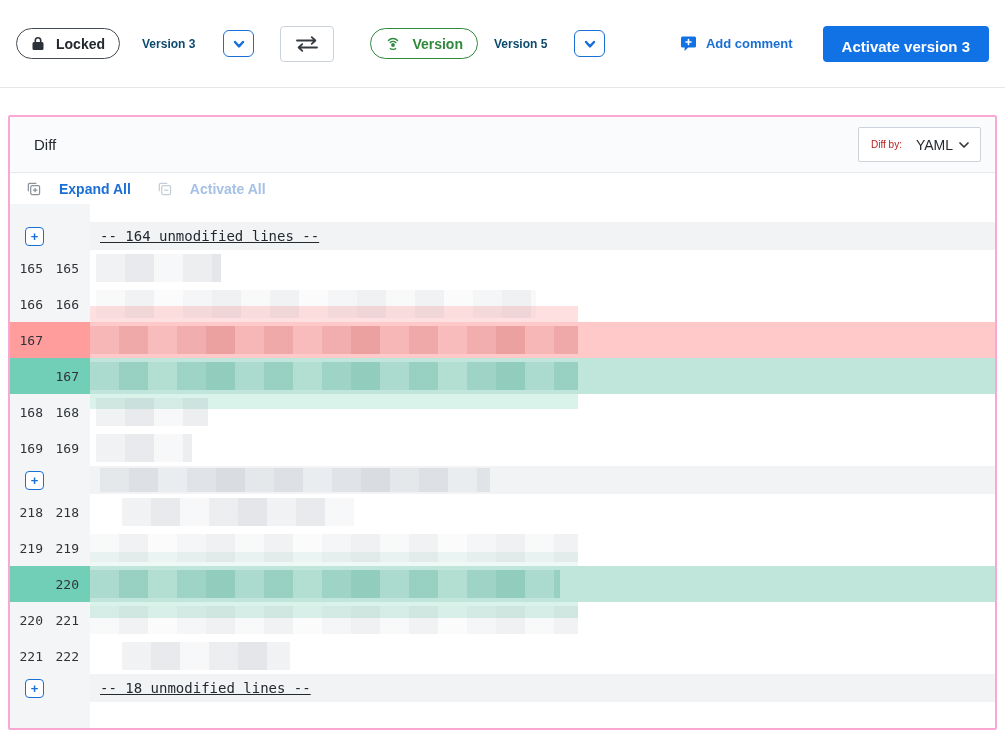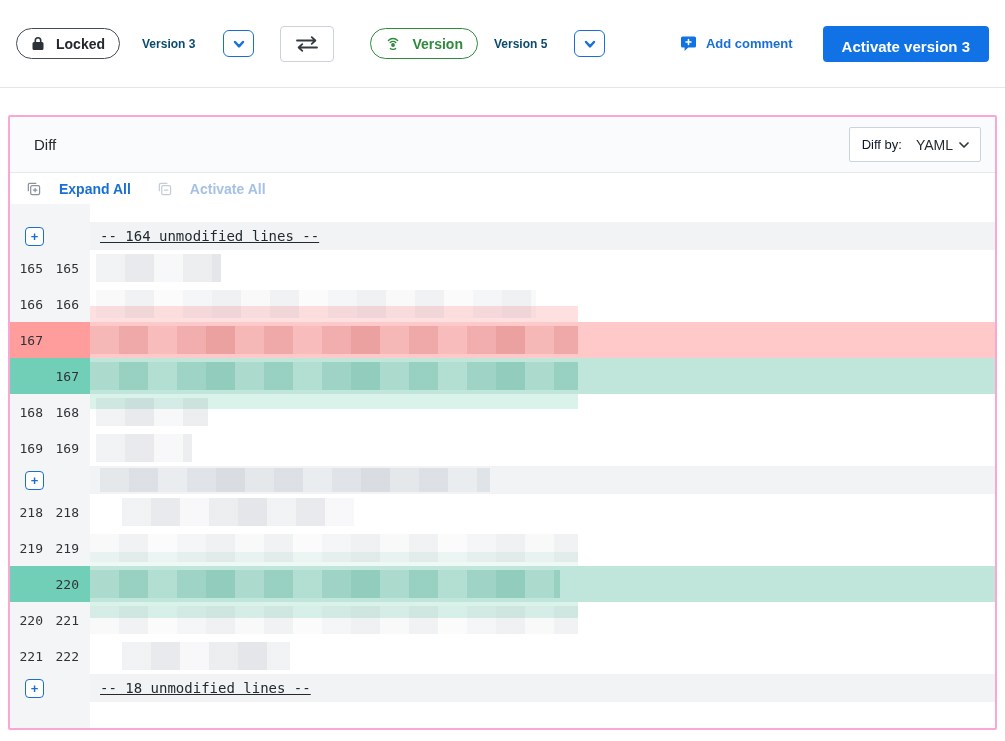--- a/index.html
+++ b/index.html
@@ -21,21 +21,21 @@
   .chevbtn.c2 { margin-left:27px; }
   .swapbtn { width:54px; height:36px; margin-left:26px; border:1px solid #ccd2d9; border-radius:4px; background:#fff; display:inline-flex; align-items:center; justify-content:center; cursor:pointer; }
   .addcomment { margin-left:auto; display:inline-flex; align-items:center; gap:9px; color:#1a6fd6; font-size:13px; font-weight:700; cursor:pointer; }
   .activatebtn { margin-left:30px; height:36px; padding:12px 19px; border:none; border-radius:4px; background:#1172e5; color:#fff; font-size:15px; font-weight:700; font-family:"Liberation Sans",sans-serif; cursor:pointer; }
 
   
   .panel { margin:27px 8px 8px; border:2px solid #f9a8d4; border-radius:2px; background:#fff; }
   .panel-header { height:56px; display:flex; align-items:center; padding:0 14px 0 24px; background:#fafbfc; border-bottom:1px solid #e5e8ec; }
   .panel-title { font-size:15px; color:#24292e; }
   .diffby { margin-left:auto; height:35px; border:1px solid #ccd3da; border-radius:2px; background:#fff; display:flex; align-items:center; gap:14px; padding:0 10px 0 12px; }
-  .diffby-label { font-size:13px; color:#0f172a; }
+  .diffby-label { font-size:10px; color:#b91c1c; }
   .diffby-select { display:flex; align-items:center; gap:5px; font-size:14px; color:#24292e; cursor:pointer; }
 
   .actions { height:31px; display:flex; align-items:center; gap:26px; padding-left:16px; }
   .actionlink { display:inline-flex; align-items:center; gap:18px; font-size:14px; font-weight:600; cursor:pointer; }
   .actionlink.expand { color:#1a6fd6; }
   .actionlink.collapse { color:#a5c1e6; }
 
   
   .diff { font-family:"DejaVu Sans Mono","Liberation Mono",monospace; }
   .drow { display:flex; }

